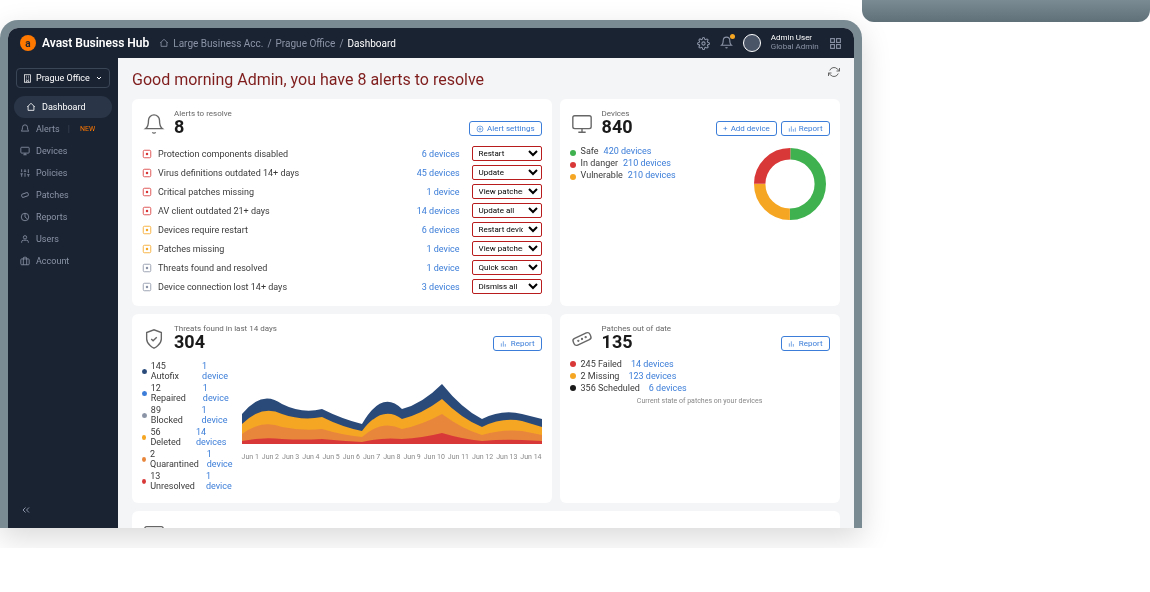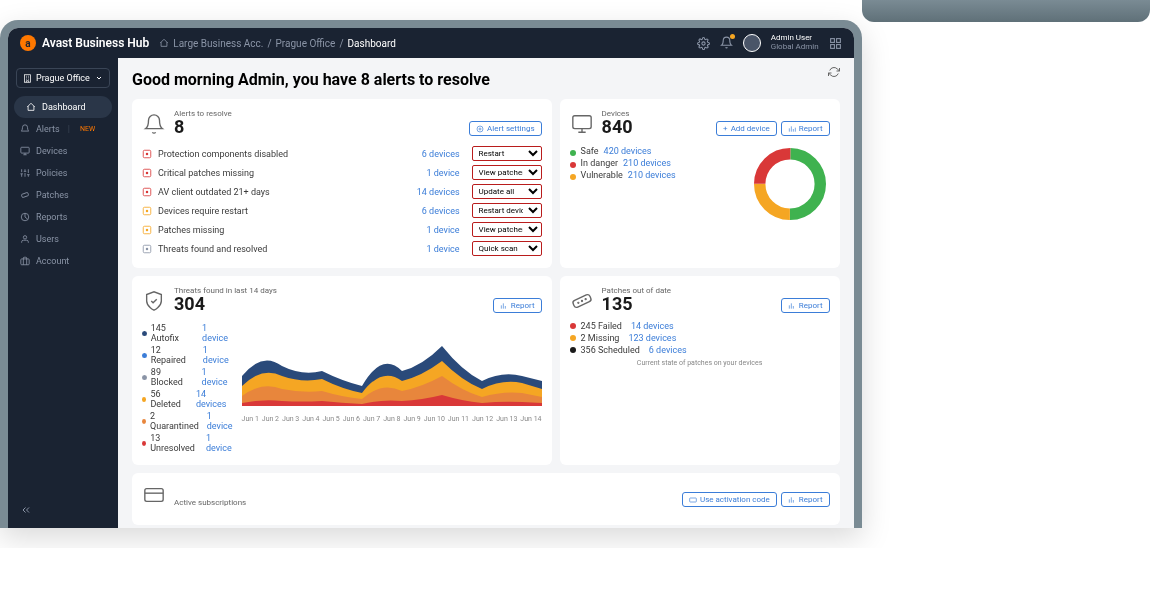--- a/index.html
+++ b/index.html
@@ -24,21 +24,21 @@
 .sidebar{width:110px;background:#1a2332;color:#8a94a6;font-size:9px;padding-top:6px;display:flex;flex-direction:column}
 .office-sel{margin:4px 8px 8px;border:1px solid #3a4556;border-radius:4px;padding:4px 6px;color:#fff;font-size:9px;display:flex;align-items:center;gap:4px;cursor:pointer}
 .nav-item{padding:6px 12px;display:flex;align-items:center;gap:6px;cursor:pointer}
 .nav-item.active{background:#2a3648;color:#fff;border-radius:14px;margin:0 6px}
 .nav-item .new{color:#ff7800;font-size:7px;margin-left:2px}
 .nav-item svg{width:10px;height:10px}
 .collapse{margin-top:auto;padding:10px 12px;cursor:pointer}
 .main{flex:1;background:#f4f5f7;overflow-y:auto;padding:8px 14px}
 .main::-webkit-scrollbar{width:6px}
 .main::-webkit-scrollbar-thumb{background:#ccc;border-radius:3px}
-h1{font-size:16px;font-weight:700;color:#000000;margin:4px 0 10px}
+h1{font-size:16px;font-weight:400;color:#7f1d1d;margin:4px 0 10px}
 .refresh{float:right;cursor:pointer}
 .grid{display:grid;grid-template-columns:1fr 280px;gap:8px}
 .card{background:#fff;border-radius:6px;padding:10px;font-size:9px;color:#3a3a3a}
 .card-head{display:flex;align-items:flex-end;gap:8px;margin-bottom:8px}
 .card-icon{width:24px;height:24px;display:flex;align-items:center;justify-content:center;color:#666}
 .card-title{font-size:8px;color:#666}
 .card-num{font-size:18px;font-weight:700;color:#1a1a1a;line-height:1}
 .card-actions{margin-left:auto;display:flex;gap:4px}
 .btn-o{border:1px solid #3b7dd8;color:#3b7dd8;background:#fff;border-radius:3px;padding:2px 6px;font-size:8px;cursor:pointer;display:inline-flex;align-items:center;gap:3px}
 .alert-row{display:flex;align-items:center;gap:6px;padding:2px 0;font-size:9px}
@@ -213,20 +213,29 @@
                   </svg>
                   <span class="lbl">Protection components disabled</span>
                   <span class="cnt">6 devices</span>
                   <select><option>Restart</option></select>
                 </div>
                 <div class="alert-row">
                   <svg class="ic" viewBox="0 0 24 24">
                     <rect x="3" y="3" width="18" height="18" rx="3" fill="none" stroke="#d93838" stroke-width="2"></rect>
                     <circle cx="12" cy="12" r="3" fill="#d93838"></circle>
                   </svg>
+                  <span class="lbl">Virus definitions outdated 14+ days</span>
+                  <span class="cnt">45 devices</span>
+                  <select><option>Update</option></select>
+                </div>
+                <div class="alert-row">
+                  <svg class="ic" viewBox="0 0 24 24">
+                    <rect x="3" y="3" width="18" height="18" rx="3" fill="none" stroke="#d93838" stroke-width="2"></rect>
+                    <circle cx="12" cy="12" r="3" fill="#d93838"></circle>
+                  </svg>
                   <span class="lbl">Critical patches missing</span>
                   <span class="cnt">1 device</span>
                   <select><option>View patches</option></select>
                 </div>
                 <div class="alert-row">
                   <svg class="ic" viewBox="0 0 24 24">
                     <rect x="3" y="3" width="18" height="18" rx="3" fill="none" stroke="#d93838" stroke-width="2"></rect>
                     <circle cx="12" cy="12" r="3" fill="#d93838"></circle>
                   </svg>
                   <span class="lbl">AV client outdated 21+ days</span>
@@ -252,20 +261,29 @@
                   <select><option>View patches</option></select>
                 </div>
                 <div class="alert-row">
                   <svg class="ic" viewBox="0 0 24 24">
                     <rect x="3" y="3" width="18" height="18" rx="3" fill="none" stroke="#8a94a6" stroke-width="2"></rect>
                     <circle cx="12" cy="12" r="3" fill="#8a94a6"></circle>
                   </svg>
                   <span class="lbl">Threats found and resolved</span>
                   <span class="cnt">1 device</span>
                   <select><option>Quick scan</option></select>
+                </div>
+                <div class="alert-row">
+                  <svg class="ic" viewBox="0 0 24 24">
+                    <rect x="3" y="3" width="18" height="18" rx="3" fill="none" stroke="#8a94a6" stroke-width="2"></rect>
+                    <circle cx="12" cy="12" r="3" fill="#8a94a6"></circle>
+                  </svg>
+                  <span class="lbl">Device connection lost 14+ days</span>
+                  <span class="cnt">3 devices</span>
+                  <select><option>Dismiss all</option></select>
                 </div>
               </div>
     </div>
 
     <div class="card">
       <div class="card-head">
         <div class="card-icon">
                   <svg width="22" height="22" viewBox="0 0 24 24" fill="none" stroke="currentColor" stroke-width="1.5">
                     <rect x="2" y="3" width="20" height="14" rx="2"></rect>
                     <path d="M8 21h8M12 17v4"></path>

